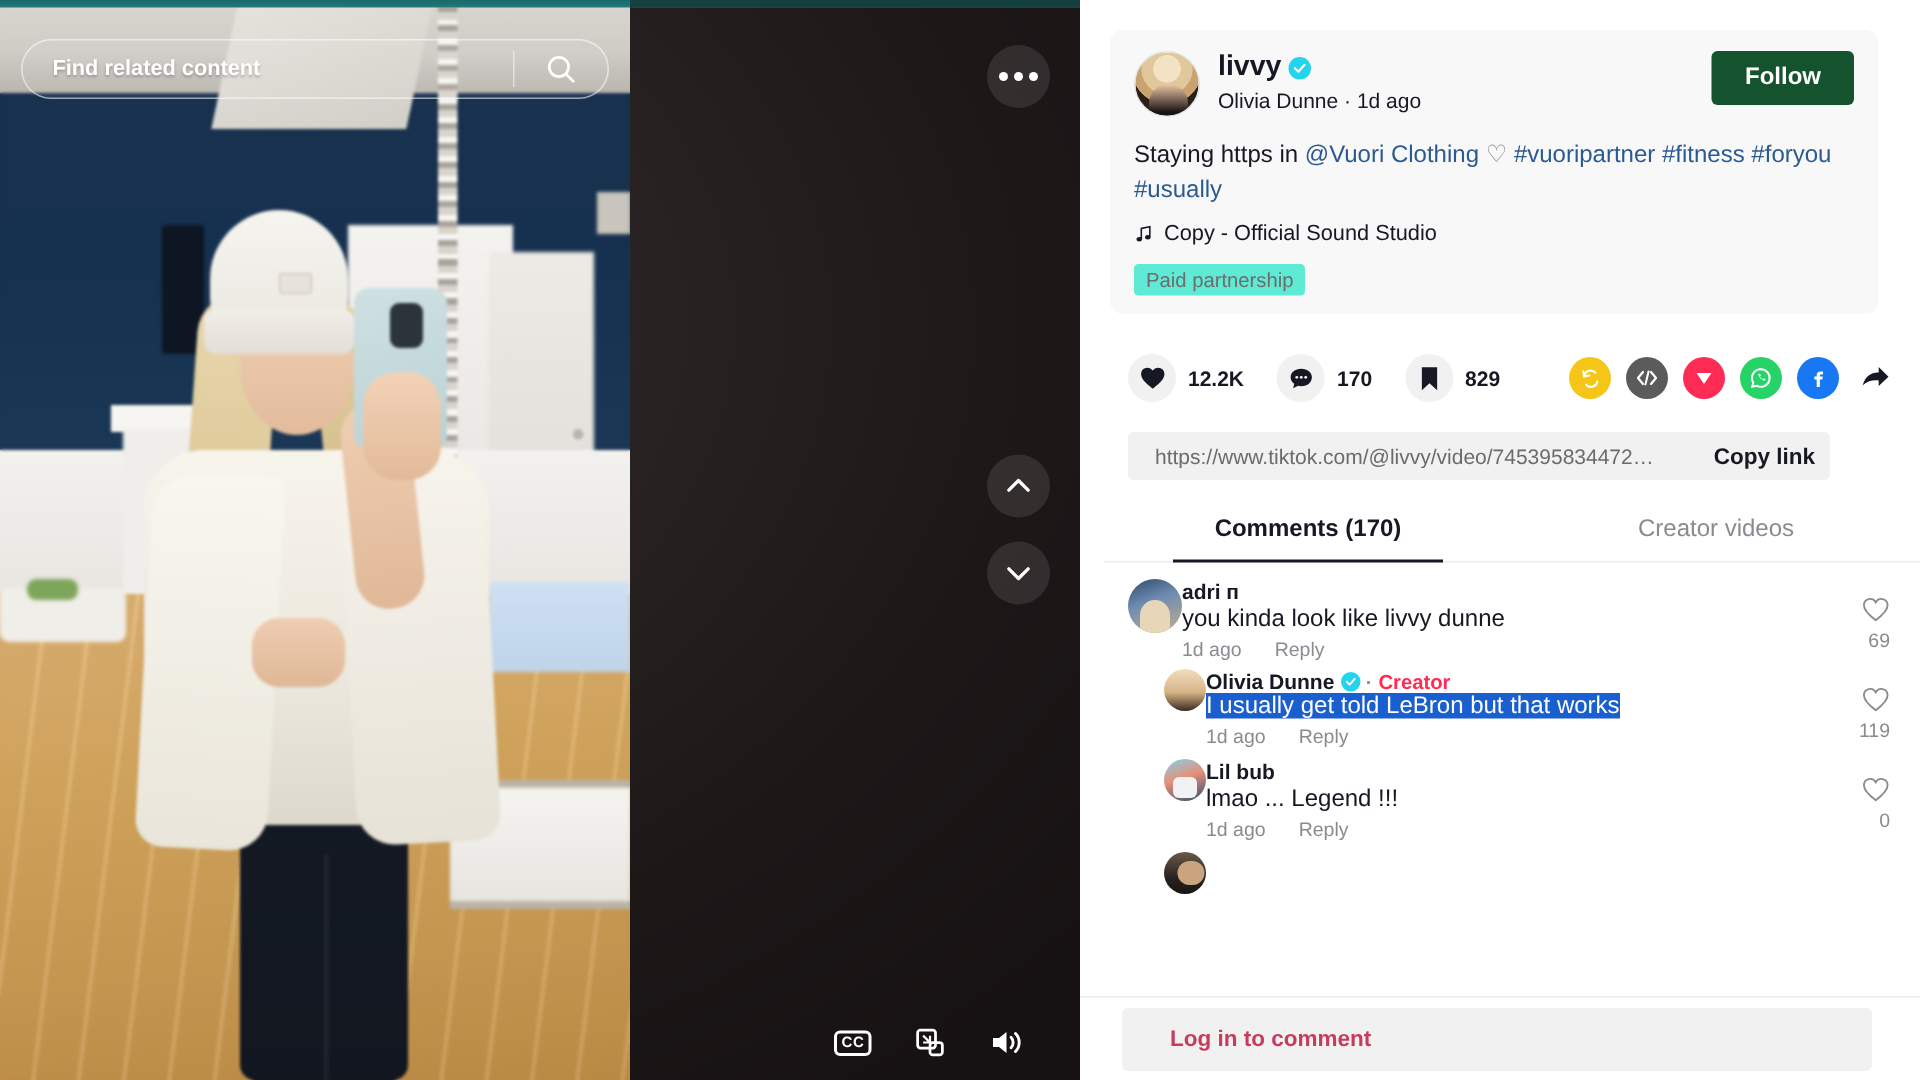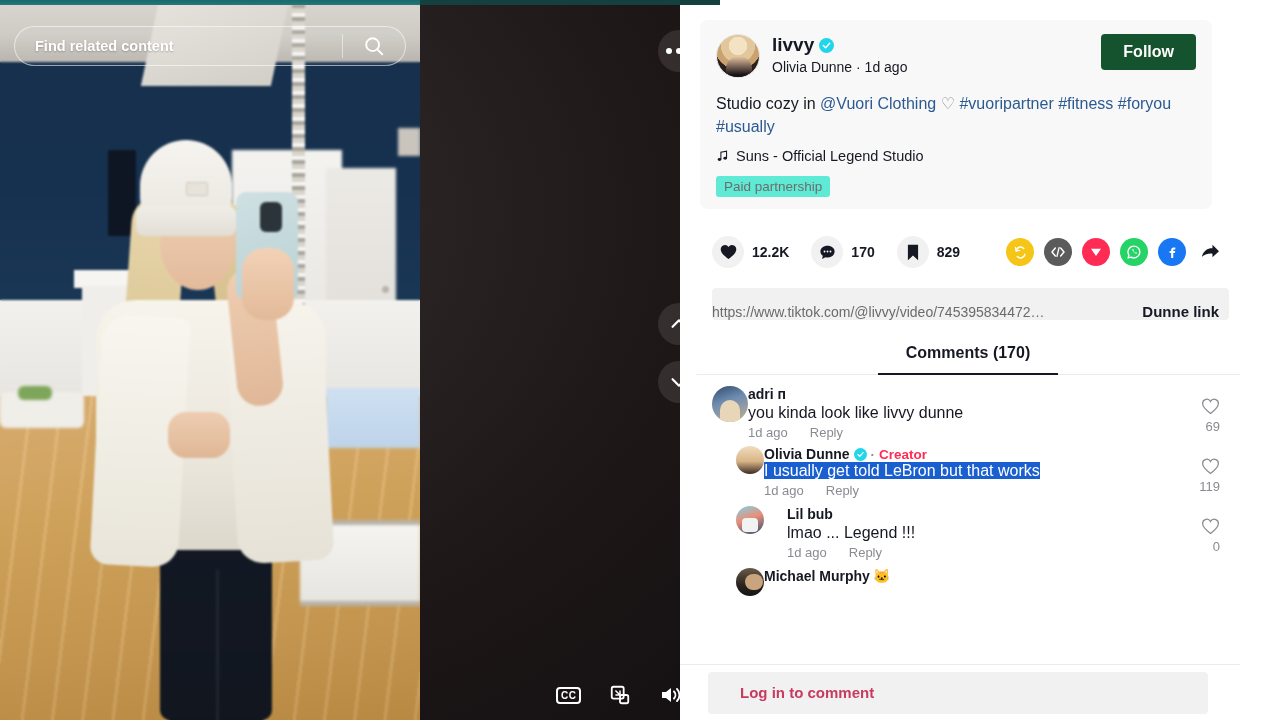--- a/index.html
+++ b/index.html
@@ -240,21 +240,21 @@
     display: flex; align-items: center; gap: 28px;
   }
   .cc-badge {
     border: 2px solid #fff; border-radius: 4px; color:#fff;
     font-size: 10px; font-weight: 700; padding: 1px 3px; line-height: 1.1;
     letter-spacing: .5px;
   }
 
   
   .panel {
-    position: absolute; left: 680px; top: 0; width: 560px; height: 720px;
+    position: absolute; left: 720px; top: 0; width: 560px; height: 720px;
     background: #fff;
   }
   .card {
     position: absolute; left: 20px; top: 20px; width: 512px;
     background: #f8f8f8; border-radius: 8px; padding: 14px 16px 12px 16px;
   }
   .author-row { display:flex; align-items:flex-start; }
   .avatar {
     width: 44px; height: 44px; border-radius: 50%; flex: 0 0 44px;
     background: radial-gradient(circle at 50% 26%, #f3e2c4 0 24%, #e2c79a 25% 45%, #caa26f 46% 62%, #2b1f1a 63% 100%);
@@ -293,23 +293,23 @@
   .stat { display:flex; align-items:center; margin-right: 22px; }
   .stat .bubble {
     width: 32px; height: 32px; border-radius: 50%; background:#f1f1f2;
     display:flex; align-items:center; justify-content:center;
   }
   .stat .num { margin-left: 8px; font-size: 14px; font-weight: 700; color:#161823; }
   .shares { display:flex; align-items:center; gap: 10px; margin-left: auto; }
   .sbtn { width: 28px; height: 28px; border-radius:50%; display:flex; align-items:center; justify-content:center; }
 
   .linkbar {
-    position:absolute; left: 32px; top: 288px; width: 517px; height: 32px;
+    position:absolute; left: 32px; top: 288px; width: 468px; height: 32px;
     background:#f1f1f2; border-radius: 4px;
-    display:flex; align-items:flex-end; padding: 0 10px 0 0;
+    display:flex; align-items:center; padding: 0 10px 0 18px;
   }
   .linkbar .url {
     flex:1; font-size: 14px; color:#6b6b6b; overflow:hidden;
     white-space:nowrap; text-overflow:ellipsis;
   }
   .linkbar .copy { font-size: 15px; font-weight: 700; color:#161823; cursor:pointer; padding-left:10px; }
 
   .tabs {
     position:absolute; left: 736px - 720px; top: 334px; width: 544px;
     display:flex; border-bottom: 1px solid #ebebeb; left:16px;
@@ -477,30 +477,30 @@
           <div class="subline">
             <span>Olivia Dunne</span>
             <span>·</span>
             <span>1d ago</span>
           </div>
         </div>
         <button class="follow-btn">Follow</button>
       </div>
 
       <div class="caption">
-        <span>Studio cozy in </span><a href="#">@Vuori Clothing</a> <span style="color:#8a8b91;">♡</span> <a href="#" class="tag">#vuoripartner</a> <a href="#" class="tag">#fitness</a> <a href="#" class="tag">#foryou</a> <a href="#" class="tag">#usually</a>
+        <span>Staying https in </span><a href="#">@Vuori Clothing</a> <span style="color:#8a8b91;">♡</span> <a href="#" class="tag">#vuoripartner</a> <a href="#" class="tag">#fitness</a> <a href="#" class="tag">#foryou</a> <a href="#" class="tag">#usually</a>
       </div>
 
       <div class="music">
         <svg width="13" height="14" viewBox="0 0 16 16">
           <path d="M6 12.2 V3.4 L13 2 V10.6" fill="none" stroke="#161823" stroke-width="1.3"></path>
           <ellipse cx="4.3" cy="12.3" rx="2.2" ry="1.8" fill="#161823"></ellipse>
           <ellipse cx="11.3" cy="10.7" rx="2.2" ry="1.8" fill="#161823"></ellipse>
         </svg>
-        <span>Suns - Official Legend Studio</span>
+        <span>Copy - Official Sound Studio</span>
       </div>
 
       <span class="paid">Paid partnership</span>
     </div>
 
     <div class="engage">
       <div class="stat">
         <span class="bubble">
           <svg width="17" height="16" viewBox="0 0 24 22">
             <path d="M12 21 C4 15 1 11 1 7 A6 6 0 0 1 12 4 A6 6 0 0 1 23 7 C23 11 20 15 12 21 Z" fill="#161823"></path>
@@ -561,25 +561,26 @@
         <span class="sbtn">
           <svg width="20" height="18" viewBox="0 0 24 22">
               <path d="M2 17 C4 9 10 6 15 6.5 V2 L23 10 L15 17.5 V13 C9.5 12.5 5 14 2 17 Z" fill="#161823"></path>
             </svg>
         </span>
       </div>
     </div>
 
     <div class="linkbar">
       <span class="url">https://www.tiktok.com/@livvy/video/745395834472…</span>
-      <span class="copy">Dunne link</span>
+      <span class="copy">Copy link</span>
     </div>
 
     <div class="tabs">
       <div class="tab active">Comments (170)</div>
+      <div class="tab">Creator videos</div>
     </div>
 
     <div class="comments">
 
       <div class="cmt">
         <div class="cav cav-a"></div>
         <div class="cbody">
           <div class="cname">
             <span>adri ᴨ</span>
           </div>
@@ -617,21 +618,21 @@
           </div>
         </div>
         <div class="clike">
           <svg width="19" height="17" viewBox="0 0 24 22">
               <path d="M12 20 C4.5 14.5 1.8 10.8 1.8 7.2 A5.4 5.4 0 0 1 12 4.6 A5.4 5.4 0 0 1 22.2 7.2 C22.2 10.8 19.5 14.5 12 20 Z" fill="none" stroke="#8a8b91" stroke-width="1.6"></path>
             </svg>
           <span class="n">119</span>
         </div>
       </div>
 
-      <div class="cmt reply" style="margin-top:4px;gap:23px;">
+      <div class="cmt reply" style="margin-top:4px;">
         <div class="cav cav-c reply-av"></div>
         <div class="cbody">
           <div class="cname">
             <span>Lil bub</span>
           </div>
           <div class="ctext">lmao ... Legend !!!</div>
           <div class="cmeta">
             <span>1d ago</span>
             <span class="reply-link">Reply</span>
           </div>
@@ -639,25 +640,20 @@
         <div class="clike">
           <svg width="19" height="17" viewBox="0 0 24 22">
               <path d="M12 20 C4.5 14.5 1.8 10.8 1.8 7.2 A5.4 5.4 0 0 1 12 4.6 A5.4 5.4 0 0 1 22.2 7.2 C22.2 10.8 19.5 14.5 12 20 Z" fill="none" stroke="#8a8b91" stroke-width="1.6"></path>
             </svg>
           <span class="n">0</span>
         </div>
       </div>
 
       <div class="cmt reply" style="margin-top:4px;">
         <div class="cav cav-d reply-av"></div>
-        <div class="cbody">
-          <div class="cname">
-            <span>Michael Murphy 🐱</span>
-          </div>
-        </div>
       </div>
 
     </div>
 
     <div class="loginbar">
       <div class="loginbox">
         <span>Log in to comment</span>
       </div>
     </div>
 

